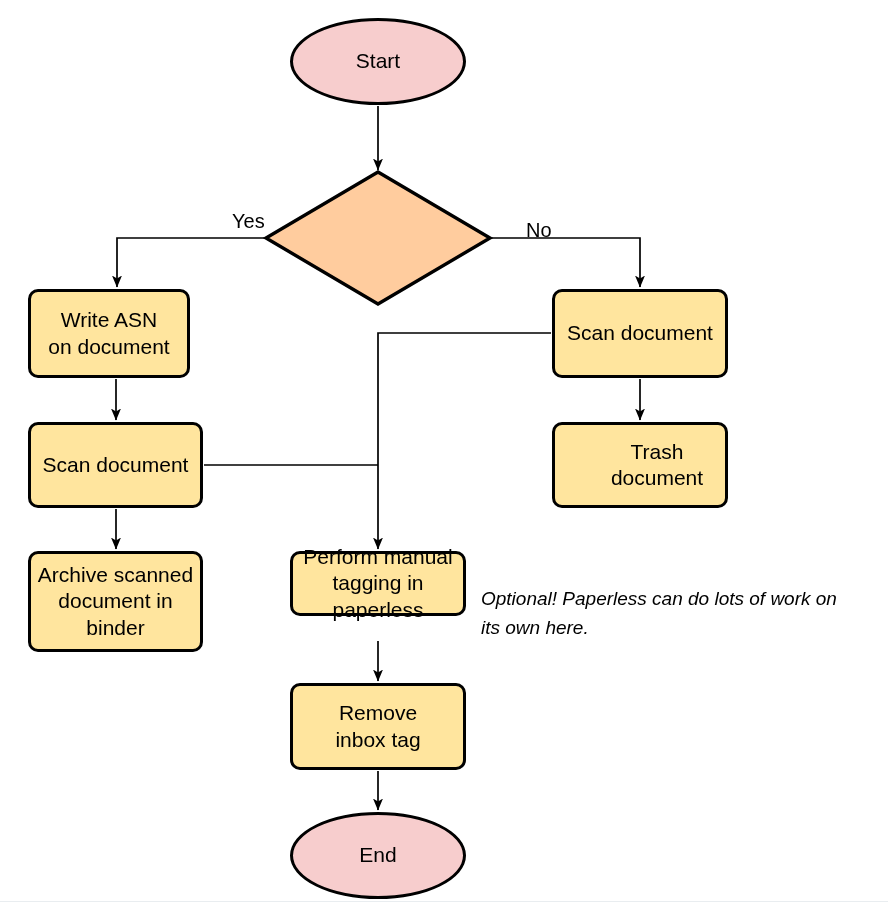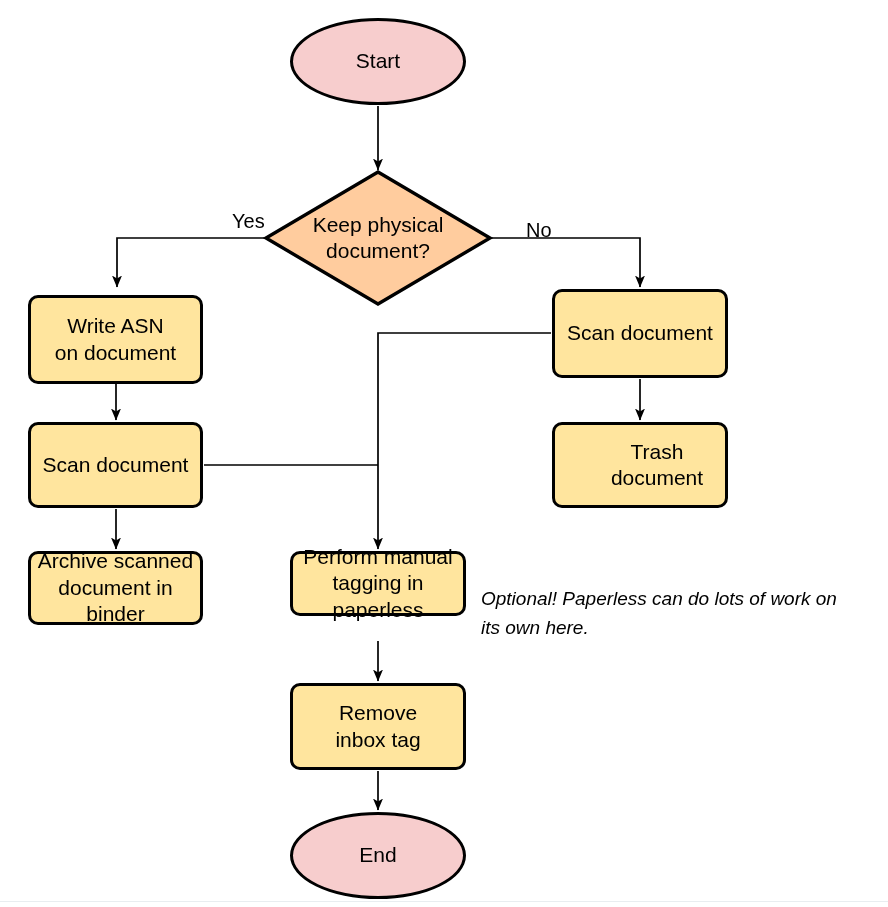--- a/index.html
+++ b/index.html
@@ -68,23 +68,23 @@
   #bottom-divider {
     position: absolute;
     left: 0;
     top: 901px;
     width: 888px;
     height: 1px;
     background: var(--divider, #e9edf0);
   }
   
   #node-start        { left: 290px; top:  18px; width: 176px; height: 87px; }
-  #node-write-asn    { left:  28px; top: 289px; width: 175px; height: 89px; margin-top: 6px; }
+  #node-write-asn    { left:  28px; top: 289px; width: 162px; height: 89px; }
   #node-scan-left    { left:  28px; top: 422px; width: 175px; height: 86px; }
-  #node-archive      { left:  28px; top: 551px; width: 175px; height: 74px; }
+  #node-archive      { left:  28px; top: 551px; width: 175px; height: 101px; }
   #node-scan-right   { left: 552px; top: 289px; width: 176px; height: 89px; }
   #node-trash        { left: 552px; top: 422px; width: 176px; height: 86px; padding-left: 34px; }
   #node-perform      { left: 290px; top: 551px; width: 176px; height: 65px; }
   #node-remove       { left: 290px; top: 683px; width: 176px; height: 87px; }
   #node-end          { left: 290px; top: 812px; width: 176px; height: 87px; }
   #decision-text     { left: 266px; top: 172px; width: 224px; height: 132px; }
   #label-yes         { left: 212px; top: 210px; }
   #label-no          { left: 506px; top: 219px; }
   .wire { stroke: var(--stroke, #000); stroke-width: 1.7; fill: none; }
   .diamond { fill: var(--decision-fill, #ffcc9e); stroke: var(--stroke, #000); stroke-width: 3.4; }
@@ -130,22 +130,20 @@
     <g>
       <path class="wire" d="M378,641 L378,681" marker-end="url(#arrow)"></path>
     </g>
     <g>
       <path class="wire" d="M378,771 L378,810" marker-end="url(#arrow)"></path>
     </g>
   </svg>
 
   <div id="node-start" class="node terminator">Start</div>
 
-  <div id="decision-text" class="decision-label">Keep physical
-document?</div>
 
   <div id="node-write-asn" class="node process">Write ASN
 on document</div>
 
   <div id="node-scan-left" class="node process">Scan document</div>
 
   <div id="node-archive" class="node process">Archive scanned
 document in
 binder</div>
 

